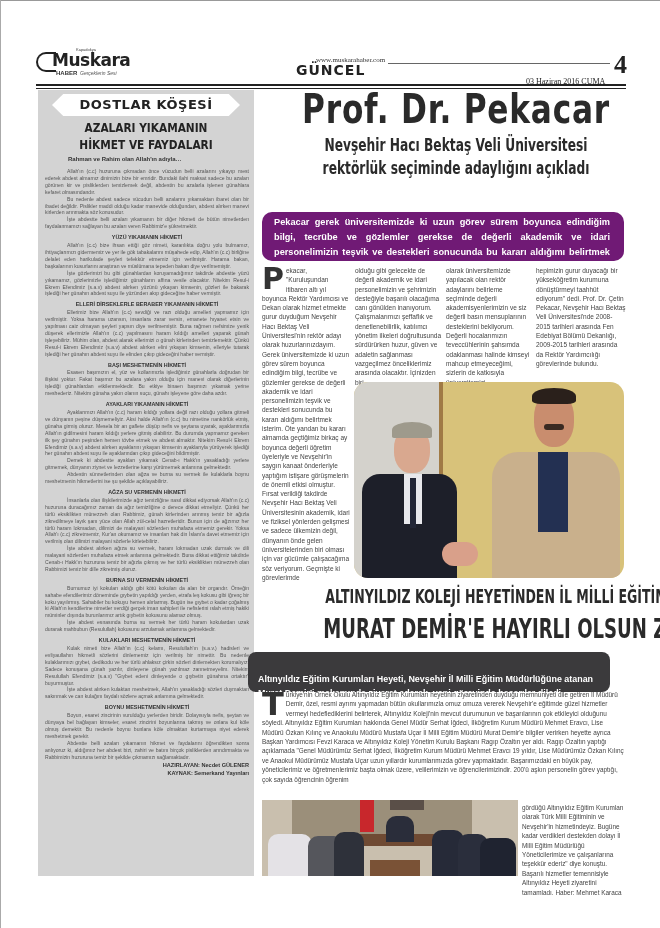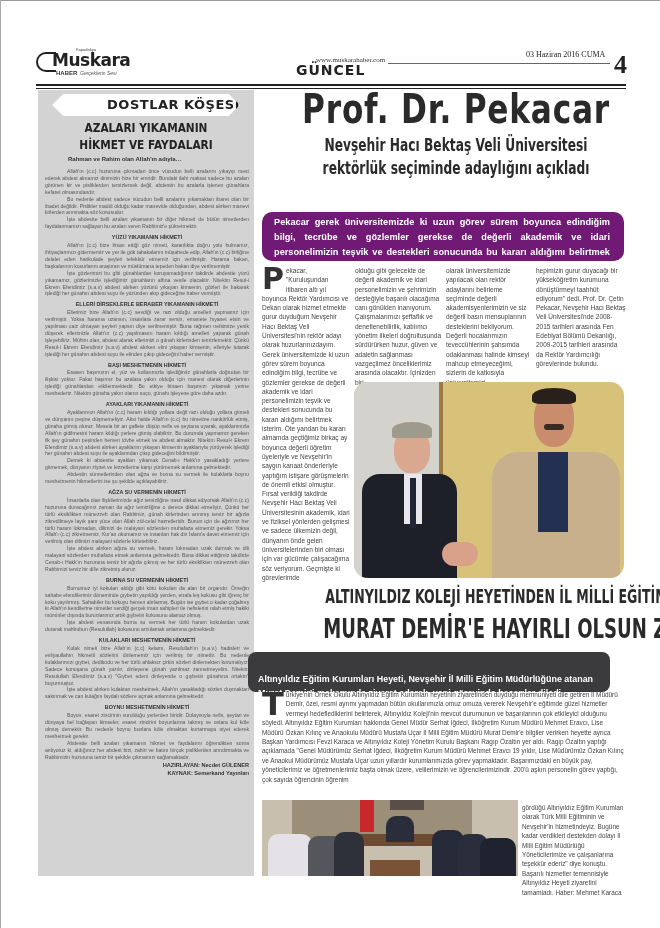--- a/index.html
+++ b/index.html
@@ -11,29 +11,29 @@
   .masthead { position:absolute; left:36px; top:50px; width:590px; height:32px; }
   .logo { position:absolute; left:0; top:0; width:100px; height:30px; }
   .logo-icon { position:absolute; left:0; top:2px; width:18px; height:16px; border:2px solid #222; border-right:none; border-radius:10px 0 0 10px; }
   .logo-name { position:absolute; left:16px; top:0; font-family:"DejaVu Sans", sans-serif; font-weight:bold; font-size:17px; letter-spacing:-0.5px; color:#222; }
   .logo-small { position:absolute; left:40px; top:-3px; font-size:4px; color:#444; }
   .logo-sub { position:absolute; left:20px; top:20px; font-size:6px; font-weight:bold; color:#333; }
   .logo-sub2 { position:absolute; left:44px; top:20px; font-size:5px; font-style:italic; color:#555; }
   .guncel { position:absolute; left:260px; top:12px; font-family:"DejaVu Sans", sans-serif; font-weight:bold; font-size:14px; letter-spacing:1px; color:#222; }
   .url { position:absolute; left:280px; top:6px; font-family:"Liberation Serif", serif; font-size:7px; color:#333; }
   .urlline { position:absolute; left:352px; top:13px; width:222px; height:1px; background:#666; }
-  .date { position:absolute; left:490px; top:0; font-family:"Liberation Serif", serif; font-size:8px; color:#222; }
+  .date { position:absolute; left:490px; top:27px; font-family:"Liberation Serif", serif; font-size:8px; color:#222; }
   .pagenum { position:absolute; left:578px; top:0; font-family:"Liberation Serif", serif; font-weight:bold; font-size:26px; color:#222; }
   .rule1 { position:absolute; left:36px; top:84px; width:590px; height:2px; background:#222; }
   .rule2 { position:absolute; left:36px; top:88px; width:590px; height:1px; background:#222; }
 
   
   .leftcol { position:absolute; left:38px; top:90px; width:216px; height:786px; background:#d3d3d3; }
   .dostlar-banner { position:absolute; left:14px; top:4px; width:188px; height:22px; background:#fff; clip-path:polygon(6% 0,94% 0,100% 50%,94% 100%,6% 100%,0 50%); }
-  .dostlar-title { position:absolute; left:0; top:3px; width:188px; text-align:right; font-family:"DejaVu Sans", sans-serif; font-weight:bold; font-size:13px; letter-spacing:0.5px; color:#222; }
+  .dostlar-title { position:absolute; left:0; top:3px; width:188px; text-align:center; font-family:"DejaVu Sans", sans-serif; font-weight:bold; font-size:13px; letter-spacing:0.5px; color:#222; }
   .col-title { position:absolute; left:0; top:30px; width:216px; text-align:center; font-family:"DejaVu Sans", sans-serif; font-weight:bold; font-size:12px; line-height:17px; color:#222; transform:scaleX(0.88); }
   .col-intro { position:absolute; left:30px; top:66px; font-size:6px; font-weight:bold; color:#333; }
   .col-body { position:absolute; left:7px; top:78px; width:204px; font-size:5.1px; line-height:6.9px; color:#555; text-align:justify; }
   .col-body p { margin:0; text-indent:22px; }
   .col-body h4 { margin:4px 0 1px; font-size:5.4px; text-align:center; color:#333; font-weight:bold; }
   .col-sign { text-align:right; font-weight:bold; color:#333; font-size:5.6px; line-height:7px; margin-top:1px; }
 
   
   .h-main { position:absolute; left:258px; top:86px; width:396px; text-align:center; font-family:"DejaVu Sans", sans-serif; font-weight:bold; font-size:40px; line-height:46px; letter-spacing:1px; color:#2a2a2a; transform:scaleX(0.78); transform-origin:center; }
   .h-sub { position:absolute; left:258px; top:134px; width:396px; text-align:center; font-family:"DejaVu Sans", sans-serif; font-weight:bold; font-size:17px; line-height:23px; color:#2a2a2a; transform:scaleX(0.72); transform-origin:center; white-space:nowrap; }

